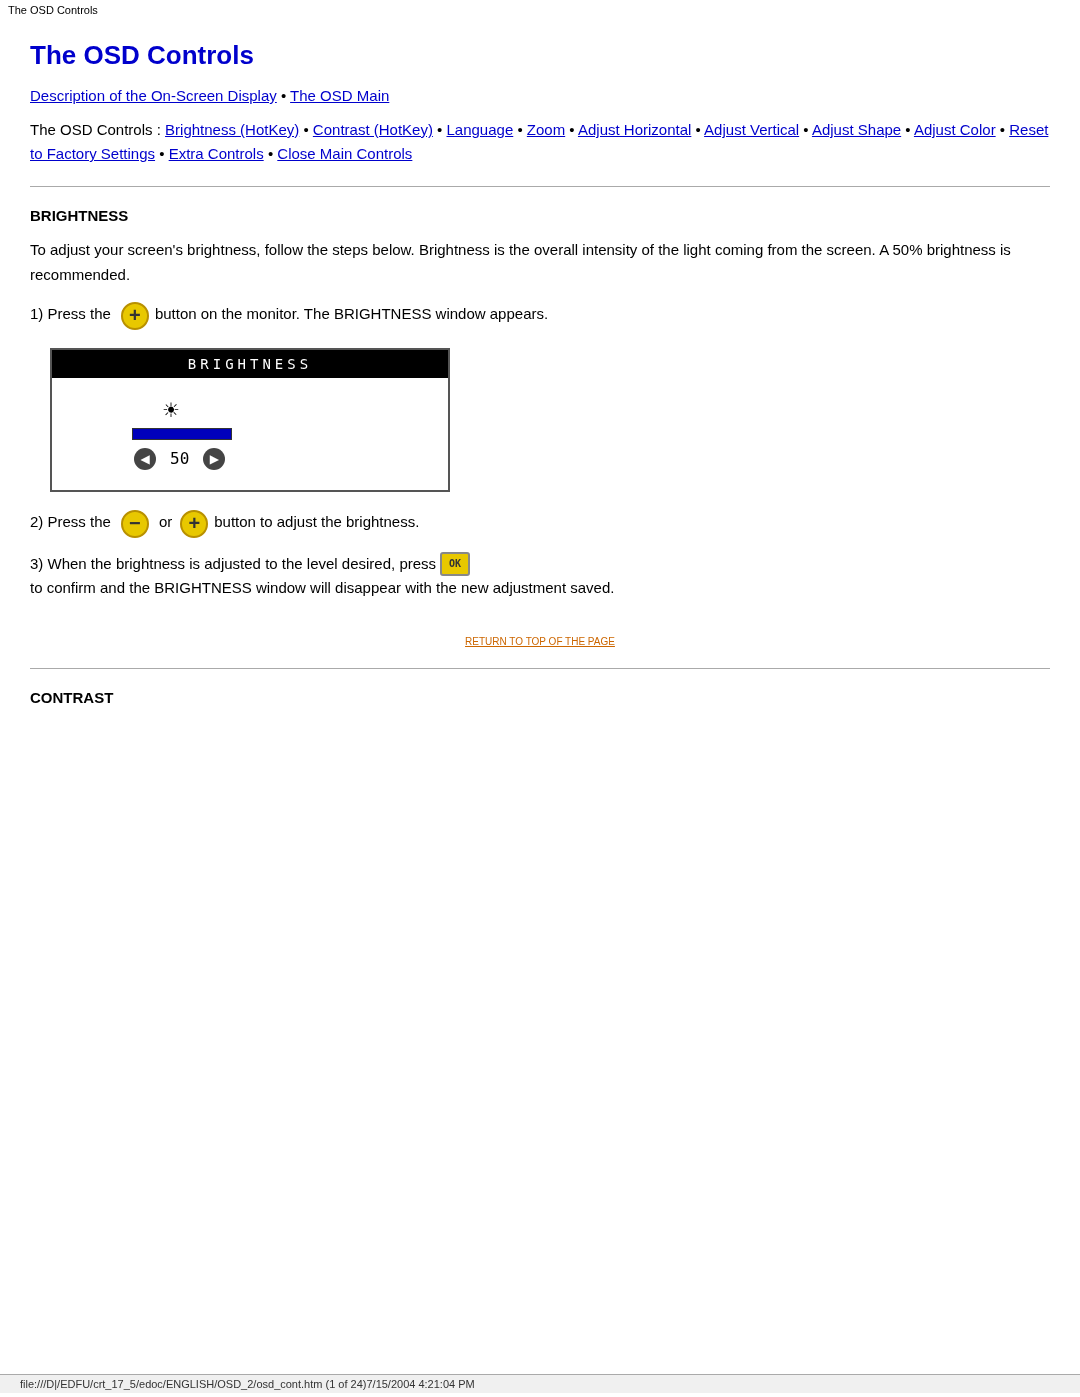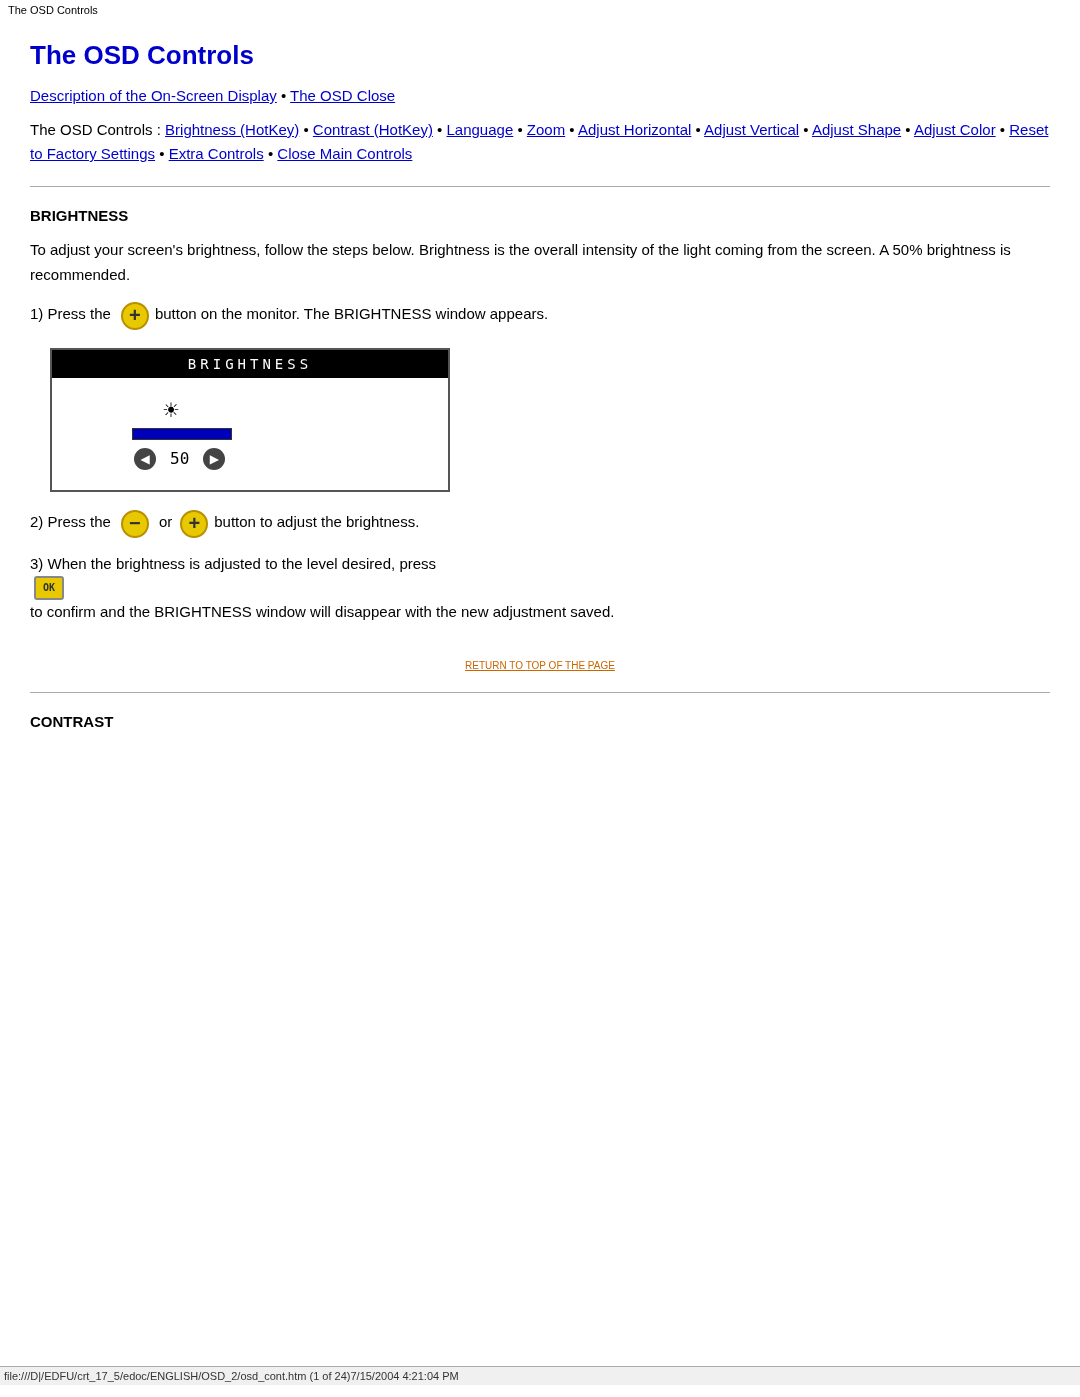--- a/index.html
+++ b/index.html
@@ -162,53 +162,52 @@
       margin: 30px 0 20px 0;
       color: #cc6600;
     }
     .return-link a {
       color: #cc6600;
       text-decoration: underline;
       font-size: 10px;
     }
     .status-bar {
       position: fixed;
-      bottom: 12px;
+      bottom: 4px;
       left: 0;
       width: 1080px;
       background: #f0f0f0;
       border-top: 1px solid #aaa;
       font-size: 11px;
-      padding: 3px 4px;
+      padding: 3px 20px;
       color: #333;
     }
     .step3-line {
       display: flex;
-      align-items: flex-start;
+      align-items: flex-end;
       flex-wrap: wrap;
       line-height: 1.65;
       margin: 14px 0;
-      flex-direction: column;
     }
   </style>
 </head>
 <body>
 
 <div class="title-bar">
   <span>The OSD Controls</span>
 </div>
 
 <div class="main-content">
 
   <h1 class="page-title">The OSD Controls</h1>
 
   <div class="nav-links">
     <a>Description of the On-Screen Display</a>
     <span> • </span>
-    <a>The OSD Close</a>
+    <a>The OSD Main</a>
   </div>
 
   <div class="intro-paragraph">
     <span>The OSD Controls : </span>
     <a>Brightness (HotKey)</a>
     <span> • </span>
     <a>Contrast (HotKey)</a>
     <span> • </span>
     <a>Language</a>
     <span> • </span>

